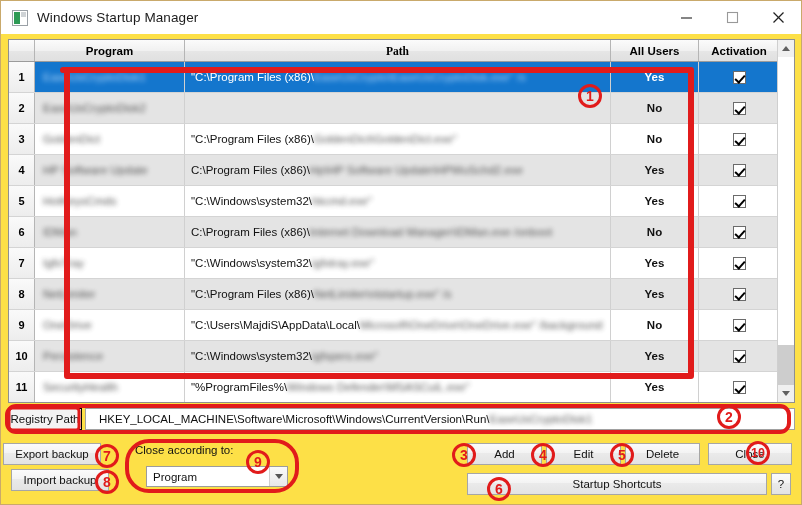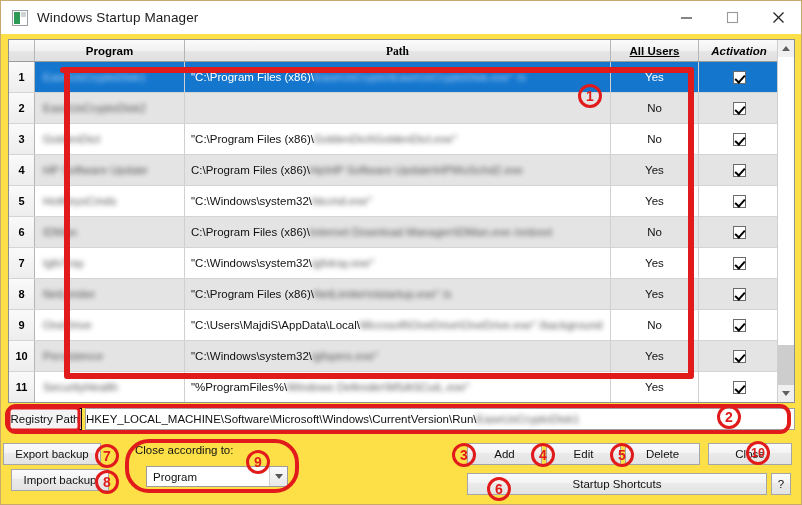--- a/index.html
+++ b/index.html
@@ -52,40 +52,40 @@
   .hcell{
     font-size:11.5px;font-weight:bold;color:#000;
     display:flex;align-items:center;justify-content:center;
     border-right:1px solid #b5b5b5;box-sizing:border-box;
     background:linear-gradient(to bottom,#fbfbfb 0%,#f1f1f1 50%,#e6e6e6 52%,#e0e0e0 100%);
     height:100%;
   }
   .hcell.corner{width:26px;border-right:1px solid #b5b5b5;}
   .c-prog{width:150px;}
   .c-path{width:426px;font-family:Liberation Serif, serif;}
-  .c-all{width:88px;text-decoration:underline;}
-  .c-act{width:80px;border-right:none;font-style:italic;}
+  .c-all{width:88px;}
+  .c-act{width:80px;border-right:none;}
   .hspacer{flex:1 1 auto;background:linear-gradient(to bottom,#fbfbfb 0%,#f1f1f1 50%,#e6e6e6 52%,#e0e0e0 100%);}
   .grid-body{flex:1 1 auto;display:flex;flex-direction:column;overflow:hidden;position:relative;}
   .row{display:flex;height:30px;flex:0 0 auto;border-bottom:1px solid #d4d4d4;}
   .row.alt{background:#e4e4e4;}
   .row.sel{background:#1476cd;}
   .cell{
     box-sizing:border-box;font-size:11.5px;color:#111;
     display:flex;align-items:center;height:100%;
     border-right:1px solid #d0d0d0;overflow:hidden;white-space:nowrap;
   }
   .cell.rownum{
     width:26px;justify-content:center;font-weight:bold;font-size:11px;
     background:linear-gradient(to bottom,#fafafa,#ededed);
     border-right:1px solid #b5b5b5;color:#000;
   }
   .cell.prog{width:150px;padding-left:8px;}
   .cell.path{width:426px;padding-left:6px;}
-  .cell.all{width:88px;justify-content:center;}
+  .cell.all{width:88px;justify-content:center;font-weight:bold;}
   .cell.act{width:80px;justify-content:center;border-right:none;}
   .row.sel .cell{color:#fff;}
   .row.sel .cell.rownum{color:#000;}
   .redact{
     display:inline-block;filter:blur(2.6px);opacity:.85;color:#3a3a3a;
     user-select:none;
   }
   .row.sel .redact{color:#bfe0ff;}
   .chk{
     width:13px;height:13px;border:1px solid #6b6b6b;background:#fff;
@@ -118,21 +118,21 @@
     position:absolute;left:7px;top:407px;width:787px;height:22px;
     display:flex;align-items:stretch;
   }
   .reg-label{
     width:74px;border:1px solid #000000;background:#f3f3f3;
     font-size:11.5px;display:flex;align-items:center;justify-content:center;
     box-sizing:border-box;color:#111;
   }
   .reg-input{
     flex:1 1 auto;margin-left:3px;border:1px solid #a0a0a0;background:#fff;
-    font-size:11.5px;display:flex;align-items:center;padding-left:0;
+    font-size:11.5px;display:flex;align-items:center;padding-left:13px;
     box-sizing:border-box;color:#111;white-space:nowrap;overflow:hidden;
   }
   
   .btn{
     border:1px solid #a6a6a6;
     background:linear-gradient(to bottom,#fbfbfb 0%,#f3f3f3 45%,#eaeaea 47%,#e3e3e3 100%);
     font-size:11.5px;color:#111;box-sizing:border-box;
     display:flex;align-items:center;justify-content:center;
     font-family:"Liberation Sans", sans-serif;
   }

